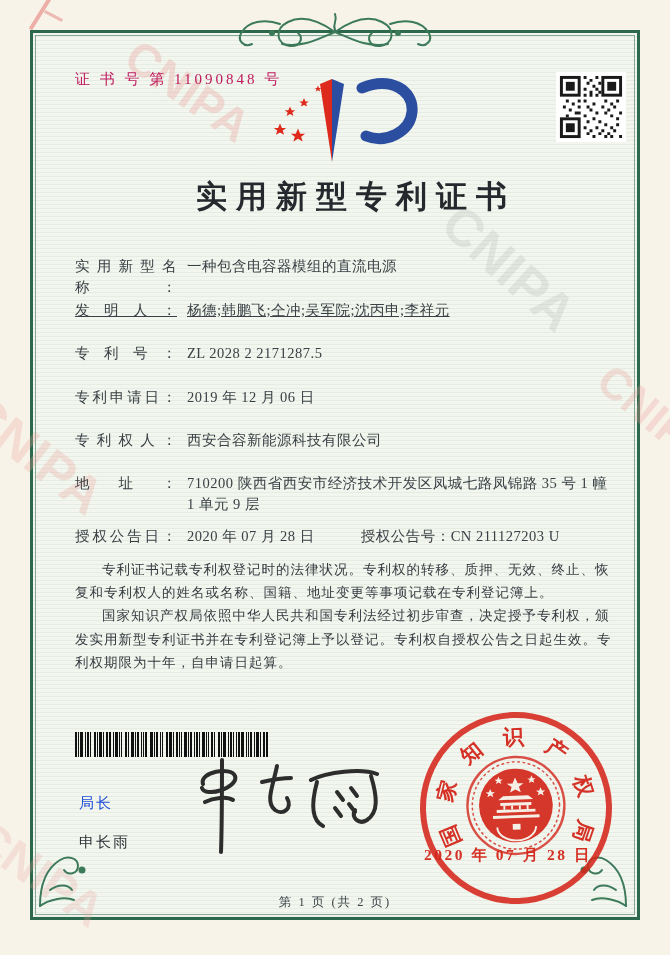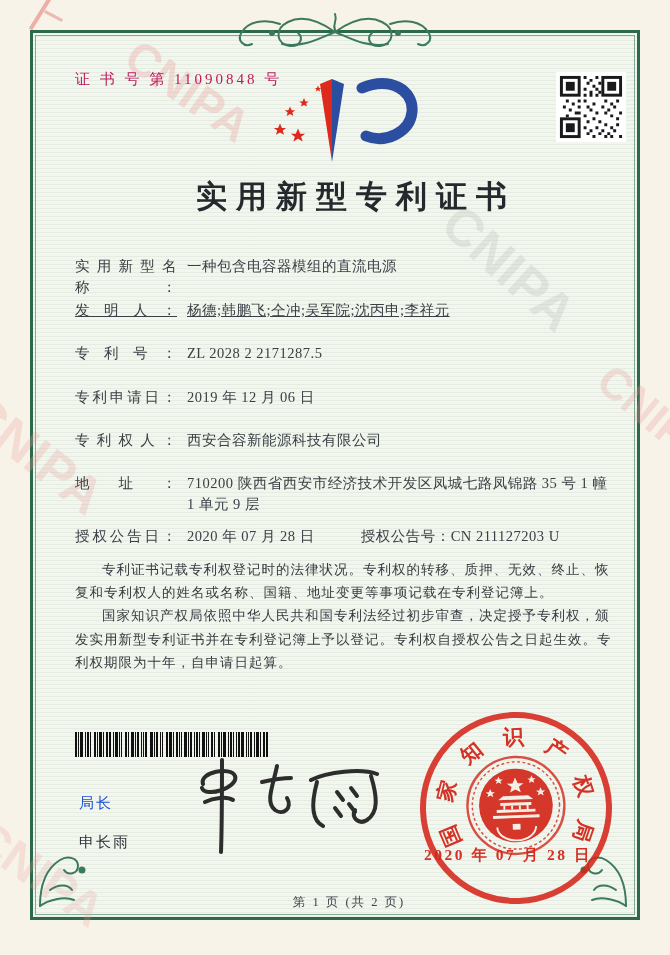--- a/index.html
+++ b/index.html
@@ -97,21 +97,21 @@
   .seal-char:nth-of-type(6){transform:translate(-50%,-50%) rotate(74deg)   translateY(-71px);}
   .seal-char:nth-of-type(7){transform:translate(-50%,-50%) rotate(111deg)  translateY(-71px);}
   .emblem{position:absolute; left:50%; top:50%; transform:translate(-50%,-52%);}
   .seal-date{
     position:absolute; left:424px; top:845px; z-index:6; white-space:nowrap;
     font-size:15.5px; font-weight:bold; color:rgba(211,38,26,.95); letter-spacing:2.5px;
   }
   
   .footer{
     position:absolute; left:30px; top:894px; width:610px; z-index:4;
-    text-align:center; font-size:12.5px; letter-spacing:2px; color:#3c434a;padding-left:14px;
+    text-align:center; font-size:12.5px; letter-spacing:2px; color:#3c434a;
   }
 </style>
 </head>
 <body>
 
 <div class="page">
 
   <span class="wm wm1">CNIPA</span>
   <span class="wm wm2">CNIPA</span>
   <span class="wm wm3">CNIPA</span>

